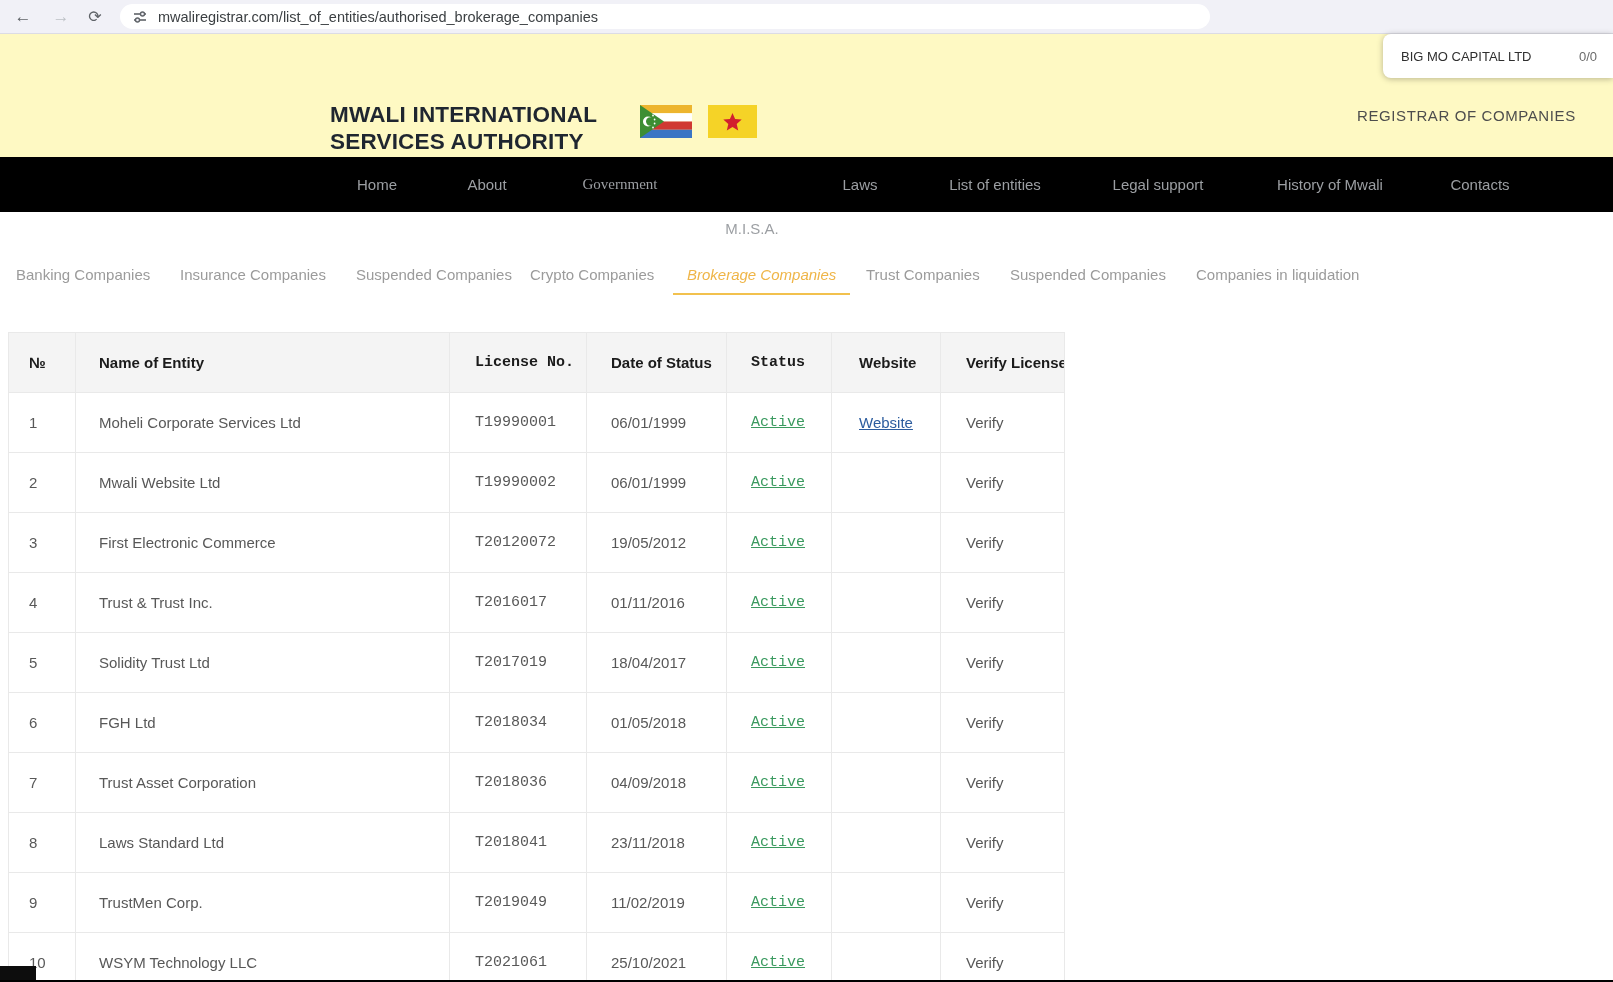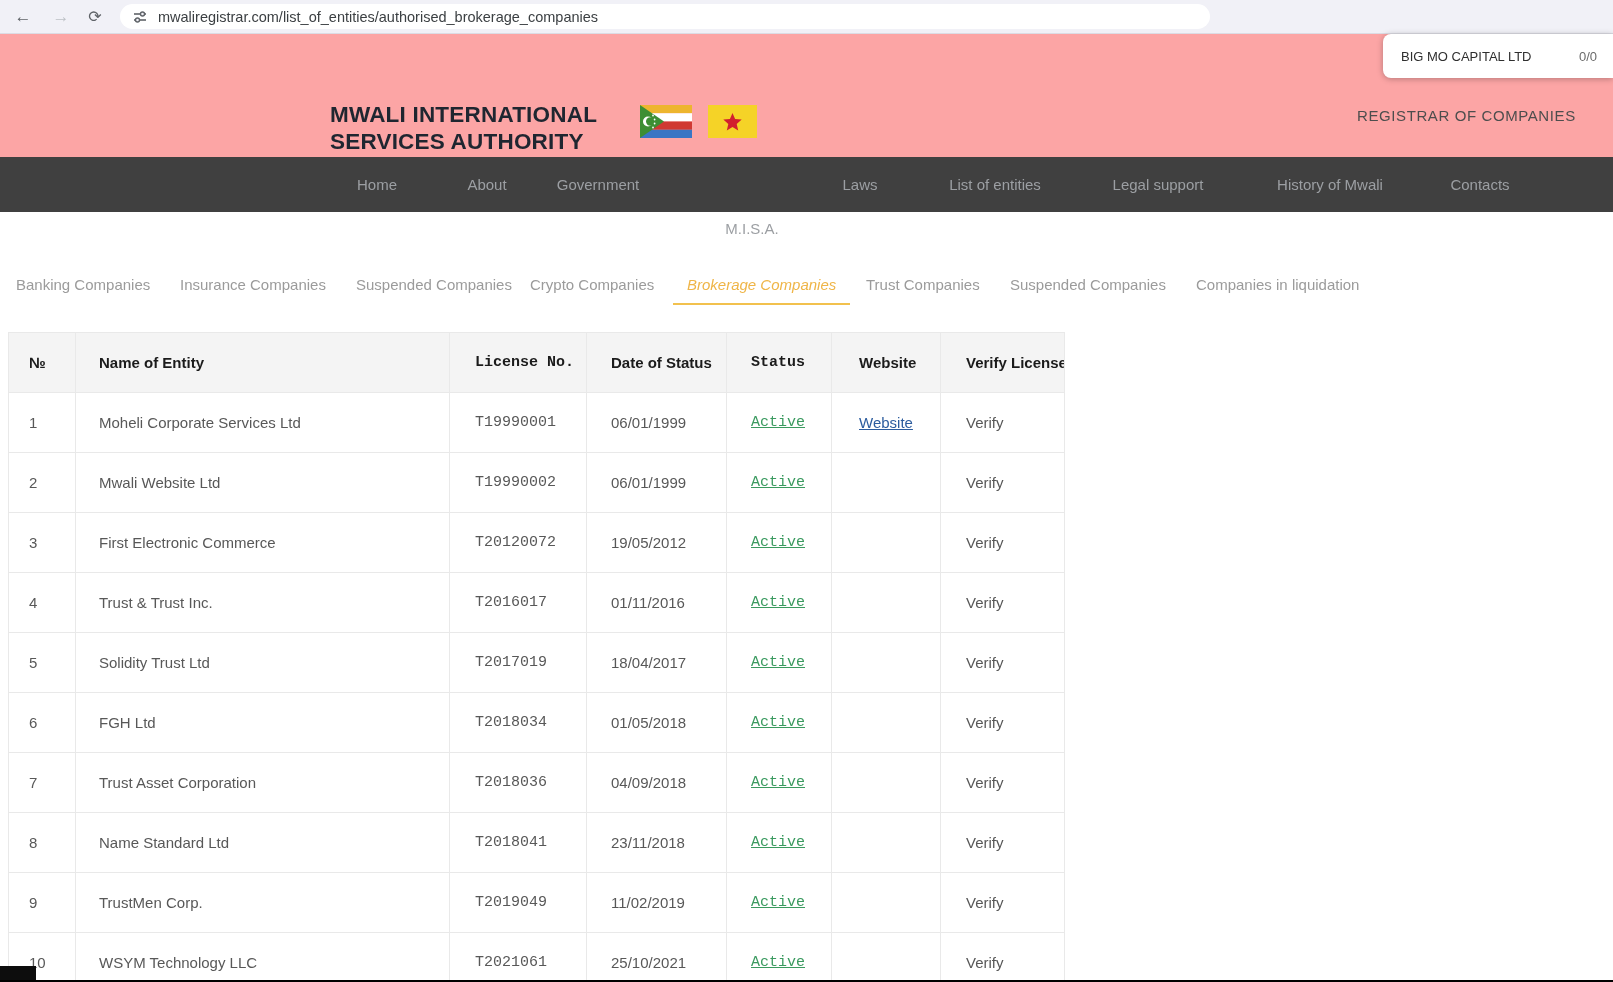--- a/index.html
+++ b/index.html
@@ -29,42 +29,42 @@
   
   .find-bar{
     position:absolute;left:1383px;top:34px;width:230px;height:44px;
     background:#ffffff;border-radius:8px 0 0 8px;
     box-shadow:0 1px 6px rgba(0,0,0,.28);
     display:flex;align-items:center;z-index:6;
   }
   .find-query{margin-left:18px;font-size:13px;color:#2f2f2f;flex:1;white-space:nowrap;}
   .find-count{margin-right:16px;font-size:13px;color:#6b6b6b;}
   
-  .site-header{position:absolute;left:0;top:33px;width:1613px;height:124px;background:#fca5a5;}
+  .site-header{position:absolute;left:0;top:33px;width:1613px;height:124px;background:#fef9c3;}
   .brand-title{
     position:absolute;left:330px;top:68px;
     font-size:22.5px;line-height:27px;font-weight:800;color:#1f2630;letter-spacing:.2px;
   }
   .flag{position:absolute;top:72px;height:33px;display:block;}
   .flag.comoros{left:640px;width:52px;}
   .flag.mwali{left:708px;width:49px;}
   .registrar{
     position:absolute;left:1357px;top:74px;
     font-size:15px;color:#4d4d4d;letter-spacing:.6px;white-space:nowrap;z-index:1;
   }
   
   .main-nav{
-    position:absolute;left:0;top:157px;width:1613px;height:55px;background:#404040;
+    position:absolute;left:0;top:157px;width:1613px;height:55px;background:#000000;
   }
   .nav-item{
     position:absolute;top:19px;transform:translateX(-50%);
     font-size:15px;color:#9c9fa3;white-space:nowrap;cursor:pointer;
   }
   
-  .tabs-row{position:absolute;left:0;top:270px;width:1613px;height:36px;}
+  .tabs-row{position:absolute;left:0;top:260px;width:1613px;height:36px;}
   .tab{
     position:absolute;top:6px;font-size:15px;color:#9b9b9b;white-space:nowrap;
     padding-bottom:10px;cursor:pointer;
   }
   .tab.active{
     color:var(--active-tab,#efb547);
     padding-left:14px;padding-right:14px;margin-left:-14px;
     border-bottom:2px solid var(--active-tab-underline,#f2c14e);
     font-style:italic;
   }
@@ -145,21 +145,21 @@
 </div>
 
 <div class="find-bar">
   <span class="find-query">BIG MO CAPITAL LTD</span>
   <span class="find-count">0/0</span>
 </div>
 
 <nav class="main-nav">
     <span class="nav-item" style="left: 377px;">Home</span>
     <span class="nav-item" style="left: 487px;">About</span>
-    <span class="nav-item" style="left: 598px;">Government</span>
+    <span class="nav-item" style="left: 620px; font-family: Liberation Serif, serif;">Government</span>
     <span class="nav-item" style="left: 752px; margin-top: 44px;">M.I.S.A.</span>
     <span class="nav-item" style="left: 860px;">Laws</span>
     <span class="nav-item" style="left: 995px;">List of entities</span>
     <span class="nav-item" style="left: 1158px;">Legal support</span>
     <span class="nav-item" style="left: 1330px;">History of Mwali</span>
     <span class="nav-item" style="left: 1480px;">Contacts</span>
   </nav>
 
 <div class="tabs-row">
     <span class="tab" style="left: 16px;">Banking Companies</span>
@@ -252,21 +252,21 @@
         <td class="col-num">7</td>
         <td class="col-name">Trust Asset Corporation</td>
         <td class="col-license">T2018036</td>
         <td class="col-date">04/09/2018</td>
         <td class="col-status"><a class="status-link">Active</a></td>
         <td class="col-website"></td>
         <td class="col-verify"><span class="verify-link">Verify</span></td>
       </tr>
       <tr>
         <td class="col-num">8</td>
-        <td class="col-name">Name Standard Ltd</td>
+        <td class="col-name">Laws Standard Ltd</td>
         <td class="col-license">T2018041</td>
         <td class="col-date">23/11/2018</td>
         <td class="col-status"><a class="status-link">Active</a></td>
         <td class="col-website"></td>
         <td class="col-verify"><span class="verify-link">Verify</span></td>
       </tr>
       <tr>
         <td class="col-num">9</td>
         <td class="col-name">TrustMen Corp.</td>
         <td class="col-license">T2019049</td>

